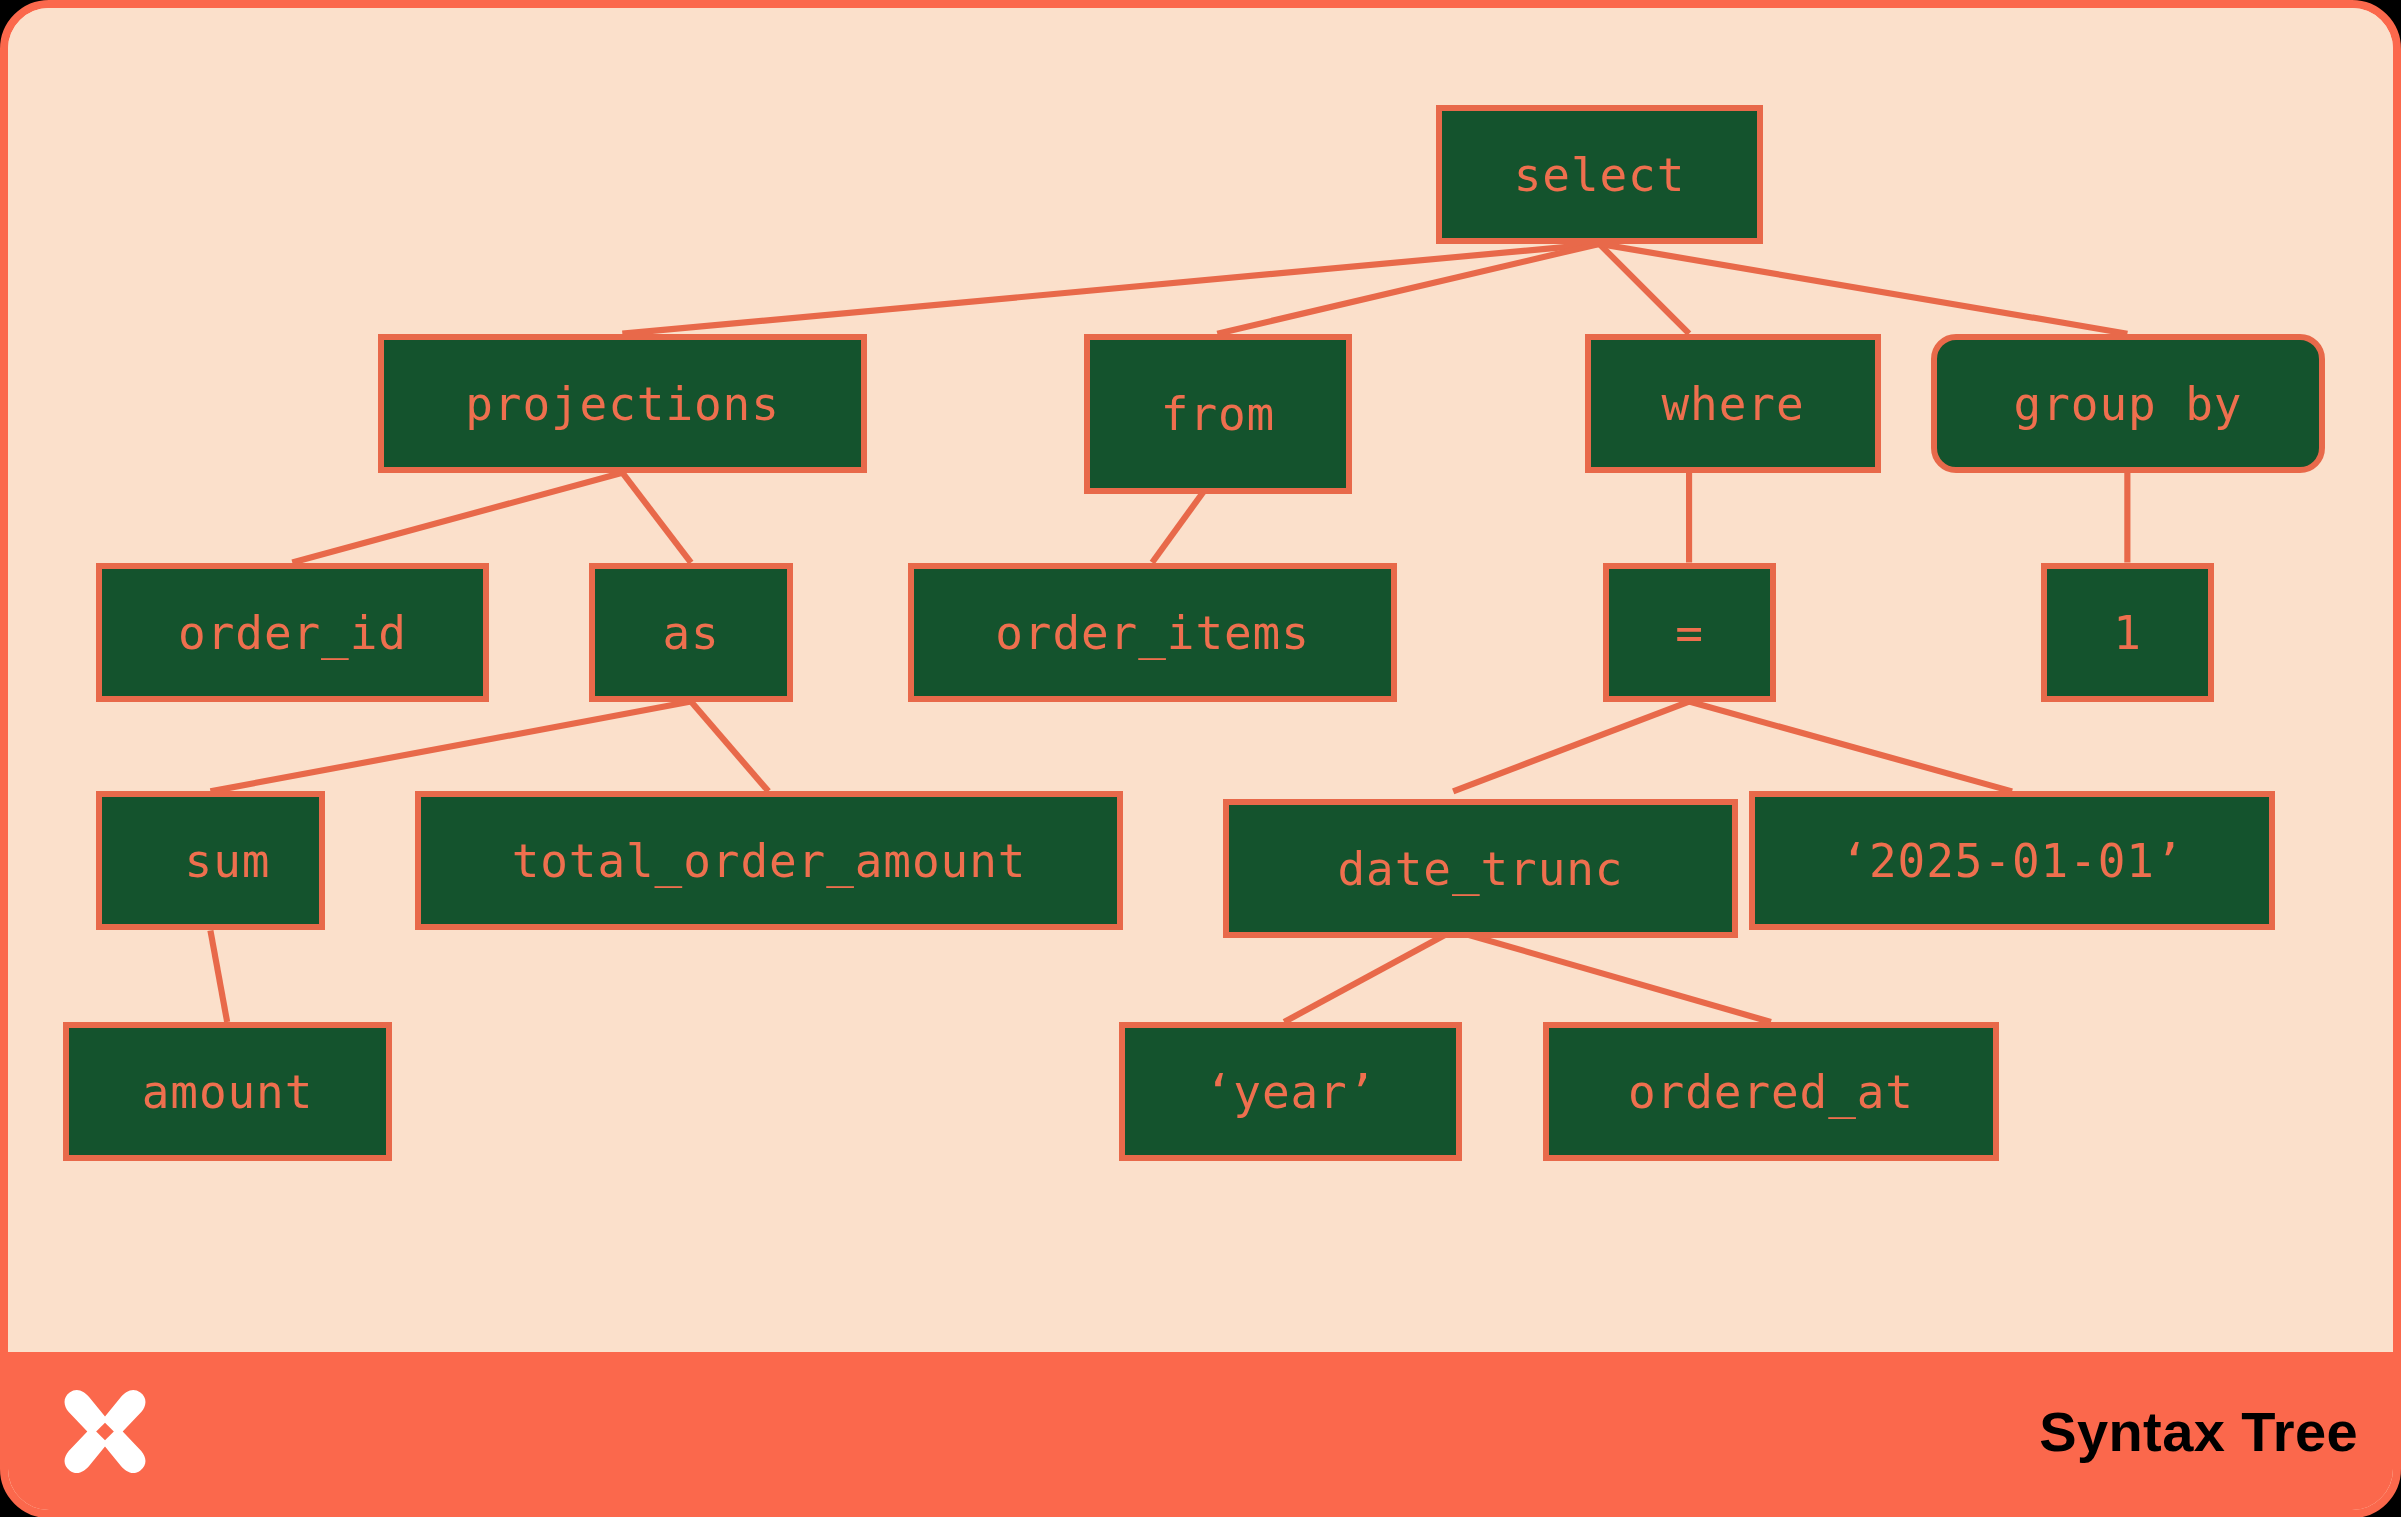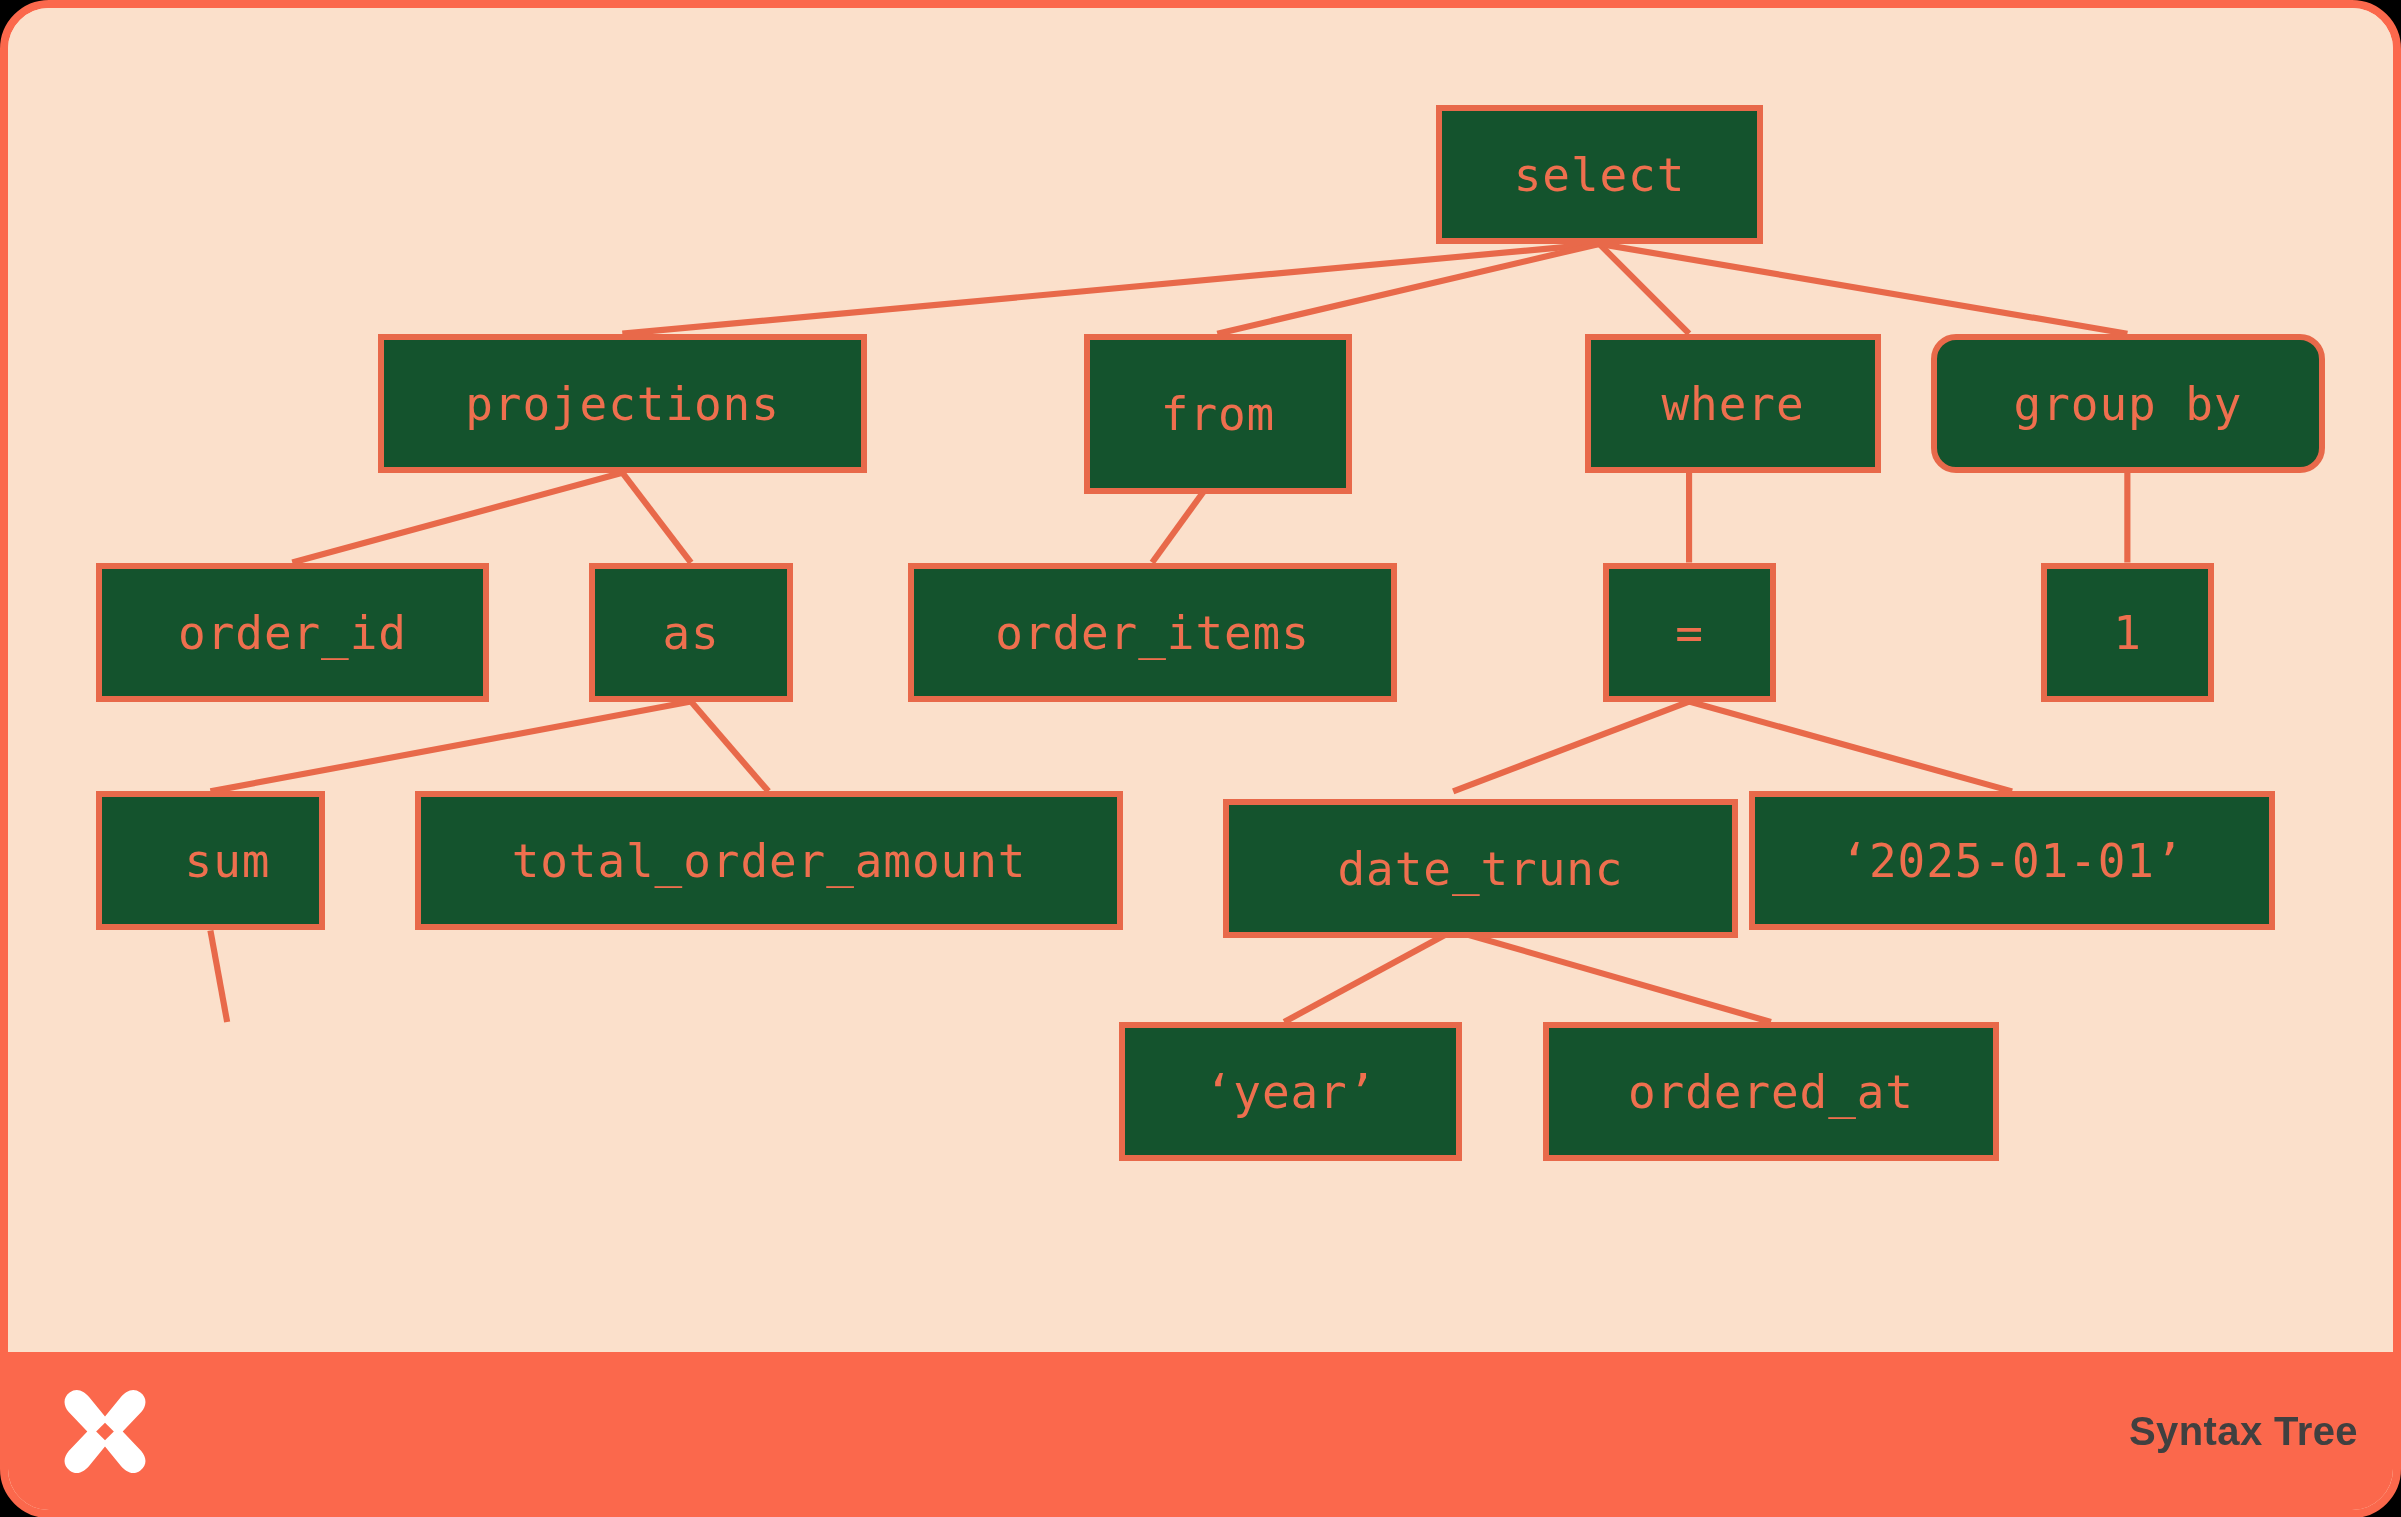--- a/index.html
+++ b/index.html
@@ -68,23 +68,23 @@
     height: 158px;
     background: #FB684C;
     display: flex;
     align-items: center;
     justify-content: space-between;
     padding: 0 51px;
     box-sizing: border-box;
   }
 
   #footer-title {
-    color: #404040;
+    color: #000000;
     font-family: "Liberation Sans", sans-serif;
-    font-size: 40px;
+    font-size: 56px;
     font-weight: bold;
     letter-spacing: 0.4px;
     text-align: right;
   }
 
   #logo-mark {
     width: 92px;
     height: 85px;
     display: block;
   }
@@ -120,20 +120,21 @@
       <div class="node" style="left: 1923px; top: 326px; width: 394px; height: 139px; border-radius: 25px;">group by</div>
       <div class="node" style="left: 88px; top: 555px; width: 393px; height: 139px; text-align: center;">order_id</div>
       <div class="node" style="left: 581px; top: 555px; width: 204px; height: 139px;">as</div>
       <div class="node" style="left: 900px; top: 555px; width: 489px; height: 139px;">order_items</div>
       <div class="node" style="left: 1595px; top: 555px; width: 173px; height: 139px;">=</div>
       <div class="node" style="left: 2033px; top: 555px; width: 173px; height: 139px;">1</div>
       <div class="node" style="left: 88px; top: 783px; width: 229px; height: 139px; padding-left: 34px;">sum</div>
       <div class="node" style="left: 407px; top: 783px; width: 708px; height: 139px;">total_order_amount</div>
       <div class="node" style="left: 1215px; top: 783px; width: 515px; height: 139px; margin-top: 8px;">date_trunc</div>
       <div class="node" style="left: 1741px; top: 783px; width: 526px; height: 139px;">‘2025-01-01’</div>
+      <div class="node" style="left: 55px; top: 1014px; width: 329px; height: 139px;">amount</div>
       <div class="node" style="left: 1111px; top: 1014px; width: 343px; height: 139px;">‘year’</div>
       <div class="node" style="left: 1535px; top: 1014px; width: 456px; height: 139px;">ordered_at</div>
     </div>
 
   <div id="footer">
     <span>
       <svg id="logo-mark" viewBox="0 0 104 96" xmlns="http://www.w3.org/2000/svg">
         <path fill="#FFFFFF" d="M12 4 C20 -2 28 2 34 9 L52 31 L70 9 C76 2 84 -2 92 4 C100 10 99 19 93 26 L72 48 L93 70 C99 77 100 86 92 92 C84 98 76 94 70 87 L52 65 L34 87 C28 94 20 98 12 92 C4 86 5 77 11 70 L32 48 L11 26 C5 19 4 10 12 4 Z"></path>
         <path fill="#FB684C" d="M52 38 L62 48 L52 58 L42 48 Z"></path>
       </svg>

